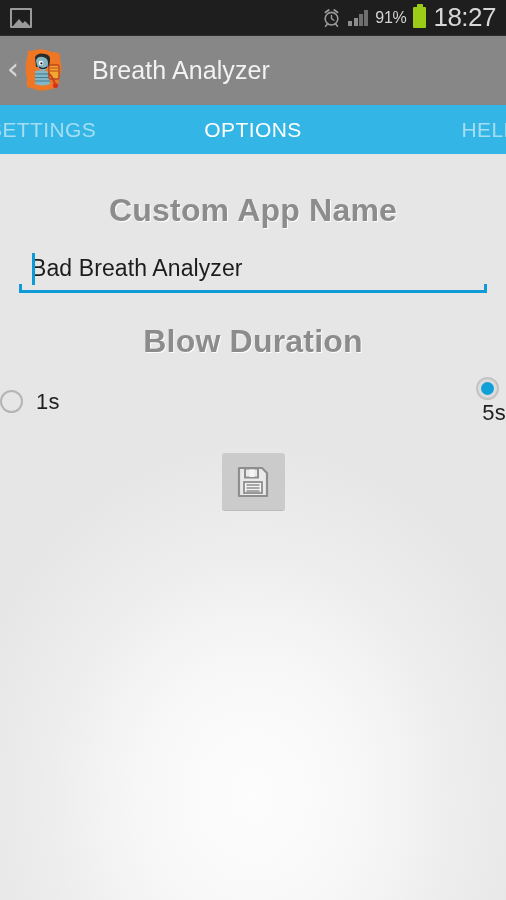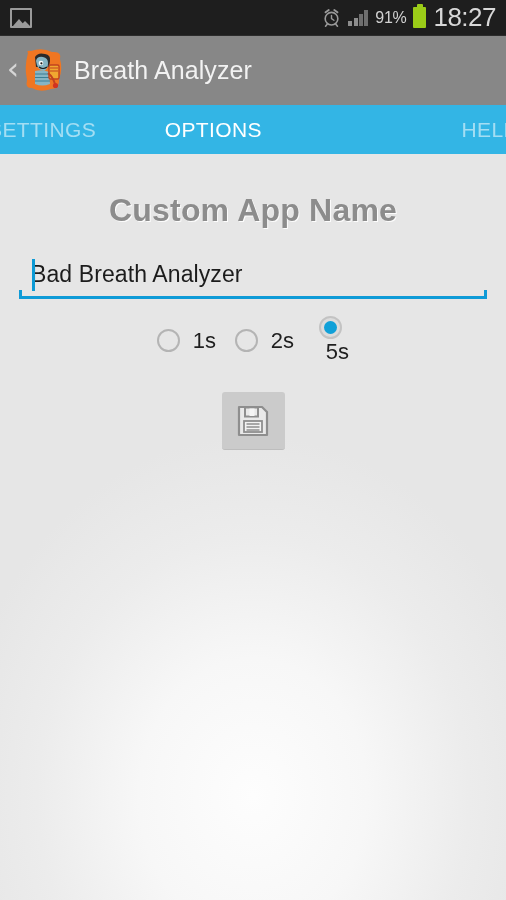--- a/index.html
+++ b/index.html
@@ -137,37 +137,37 @@
     width: 44px; height: 47px;
     margin-left: 0px;
     position: relative;
     flex: none;
   }
   .app-icon svg { display: block; }
 
   .app-title {
     color: #f2f2f2;
     font-size: 25px;
-    margin-left: 8px;
+    margin-left: 26px;
     letter-spacing: 0.1px;
   }
 
   
   .tab-bar {
     position: absolute;
     top: 105px; left: 0;
     width: 506px;
     height: 49px;
     background: #33b5e5;
     display: flex;
     align-items: center;
   }
   .tab {
     flex: 1 1 0;
-    text-align: left;
+    text-align: center;
     font-size: 21px;
     letter-spacing: 0.4px;
     color: rgba(255,255,255,0.55);
     white-space: nowrap;
   }
   .tab.active { color: #ffffff; }
   .tab.tab-settings { text-align: left;  padding-left: 0px; margin-left: -12px; }
   .tab.tab-help     { text-align: right; padding-right: 0px; margin-right: -12px; }
 
   
@@ -186,21 +186,21 @@
     color: #8c8c8c;
     font-size: 32px;
     font-weight: bold;
     text-shadow: 1px 1px 0 #fdfdfd;
     letter-spacing: 0.2px;
   }
 
   #label-custom-app-name { margin-top: 38px; }
 
   .field-wrap {
-    margin: 28px 19px 0 19px;
+    margin: 22px 19px 0 19px;
     position: relative;
     height: 42px;
   }
   .field-text {
     font-size: 23px;
     color: #1c1c1c;
     line-height: 34px;
     padding-left: 12px;
     letter-spacing: 0.1px;
   }
@@ -221,21 +221,21 @@
     border-left: 3px solid #0f9bd7;
     border-right: 3px solid #0f9bd7;
   }
 
   #label-blow-duration { margin-top: 30px; }
 
   .radio-row {
     margin-top: 17px;
     display: flex;
     align-items: center;
-    justify-content: center;
+    justify-content: space-between;
     gap: 0px;
   }
   .radio-opt {
     display: flex;
     align-items: center;
     width: 78px;
   }
   .radio-opt:last-child { width: auto; flex-direction: column; }
 
   .radio {
@@ -341,29 +341,26 @@
   <div class="content">
 
     <div class="section-label" id="label-custom-app-name">Custom App Name</div>
 
     <div class="field-wrap">
       <span class="caret"></span>
       <div class="field-text" placeholder="Custom App Name">Bad Breath Analyzer</div>
       <span class="field-underline"></span>
     </div>
 
+    <div class="section-label" id="label-blow-duration">Blow Duration</div>
 
     <div class="radio-row">
       <label class="radio-opt">
         <span class="radio"></span>
         <span class="radio-label">1s</span>
-      </label>
-      <label class="radio-opt">
-        <span class="radio"></span>
-        <span class="radio-label">2s</span>
       </label>
       <label class="radio-opt">
         <span class="radio checked"></span>
         <span class="radio-label">5s</span>
       </label>
     </div>
 
     <div class="save-wrap">
       <div class="save-button">
         <span>

